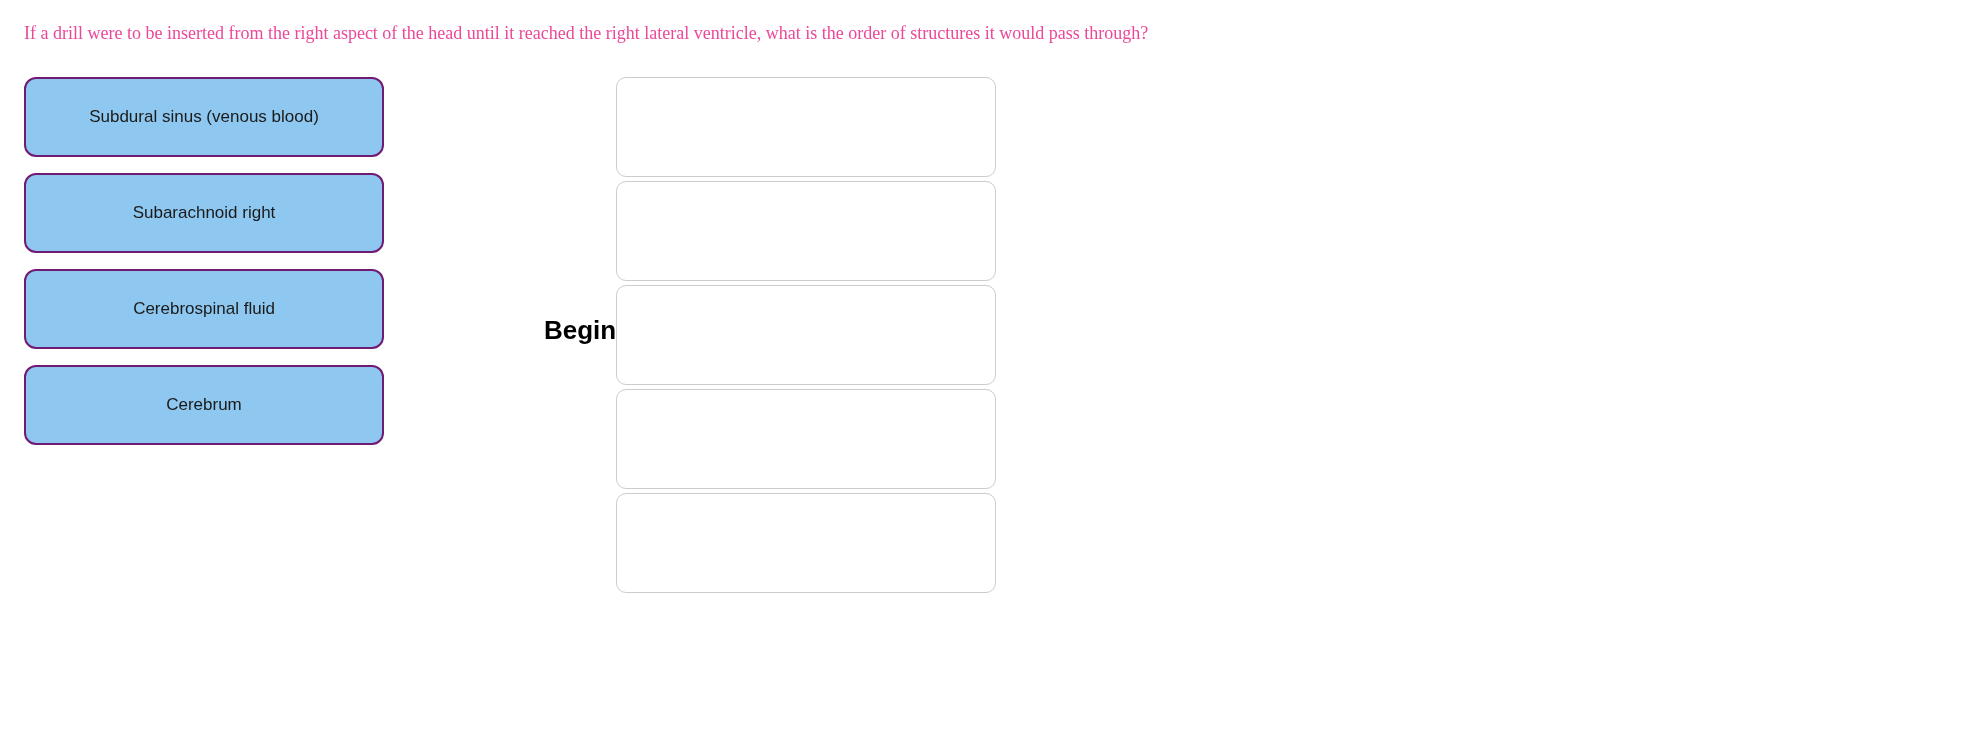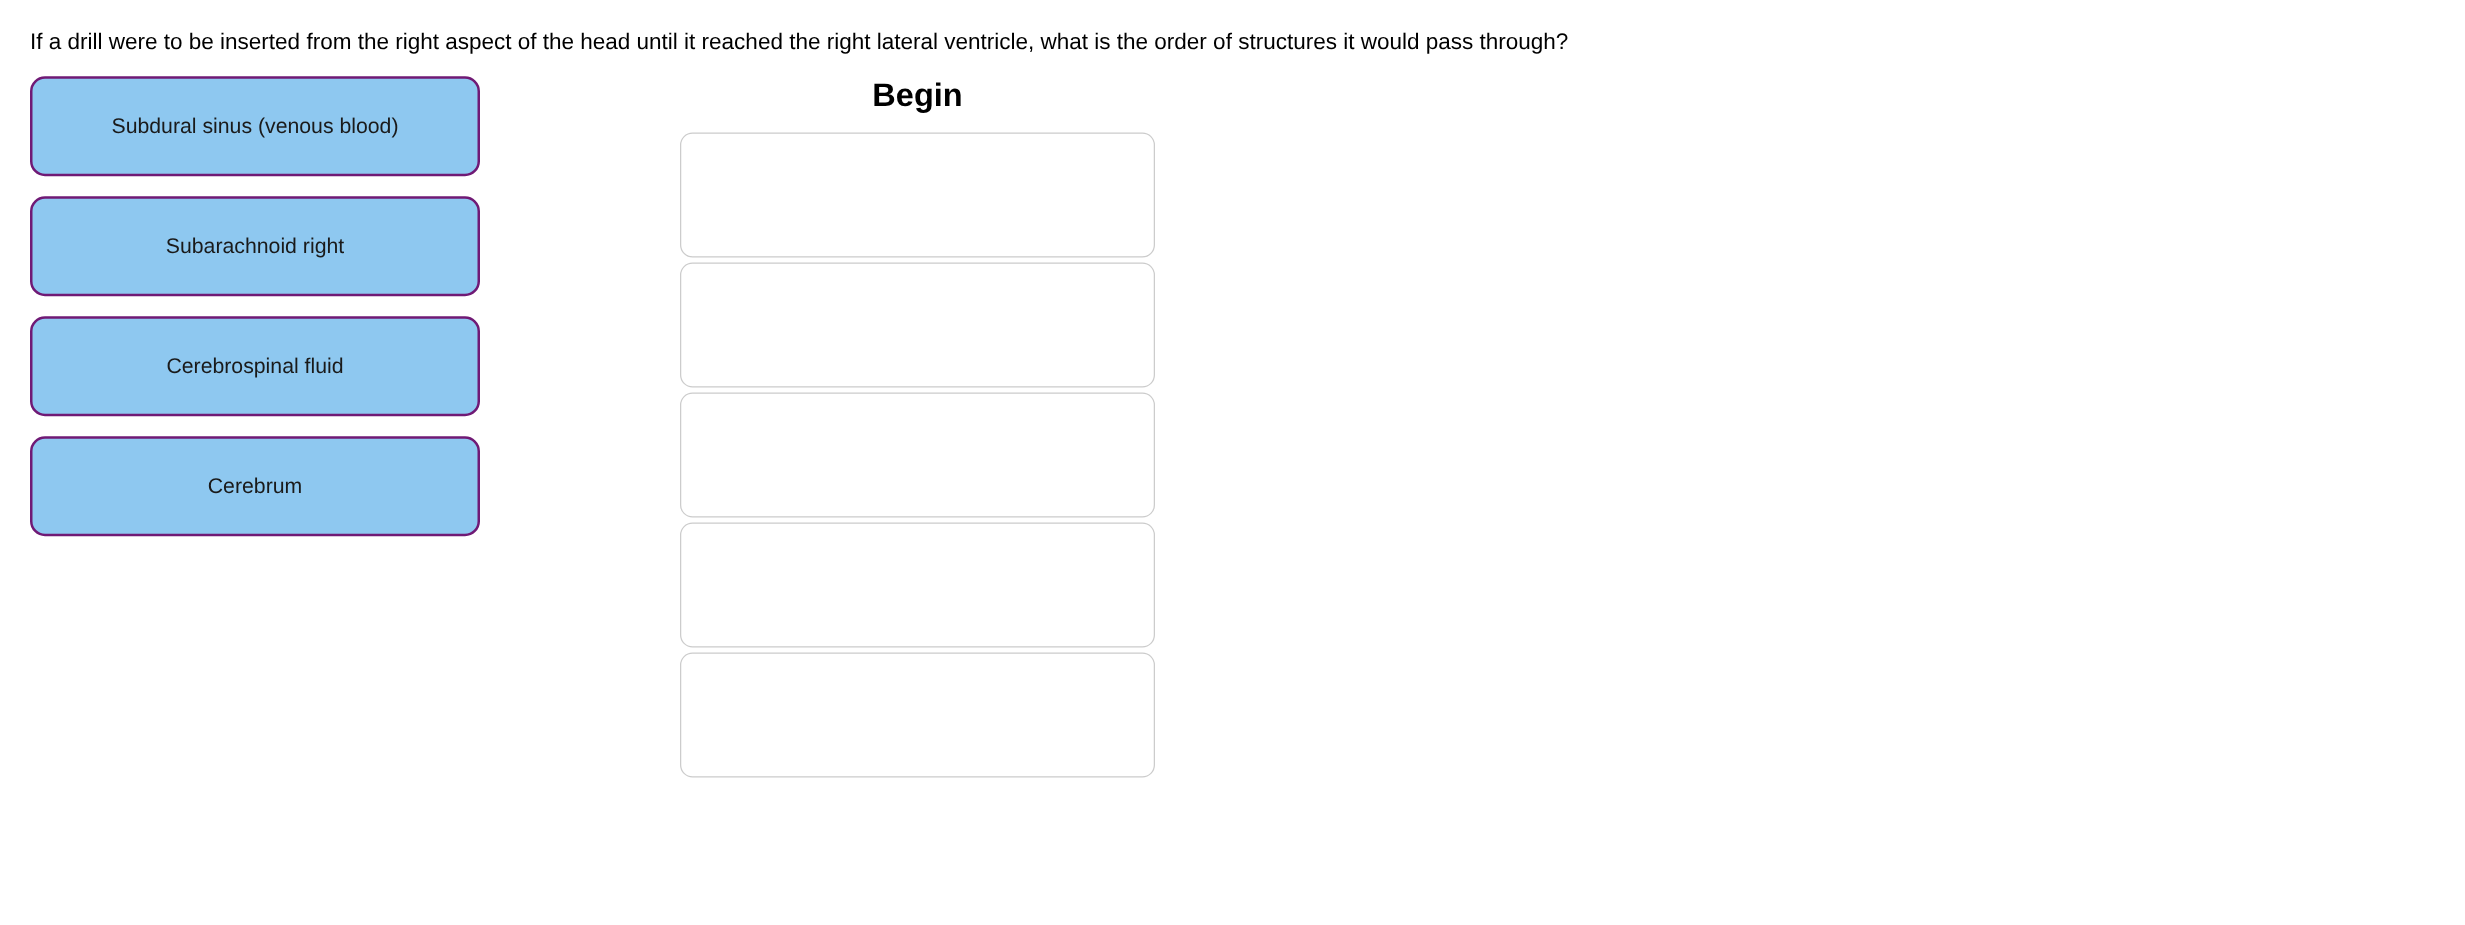--- a/index.html
+++ b/index.html
@@ -12,23 +12,24 @@
       font-family: Arial, sans-serif;
       background: #ffffff;
       padding: 20px 24px;
       width: 1972px;
       min-height: 740px;
     }
 
     .question-text {
       font-size: 18px;
       line-height: 1.5;
-      color: #000000;
-      margin-bottom: 14px;
+      color: #ec4899;
+      margin-bottom: 30px;
       max-width: 1500px;
+      font-family: Liberation Serif, serif;
     }
 
     .main-layout {
       display: flex;
       flex-direction: row;
       align-items: flex-start;
       gap: 160px;
     }
 
     .options-column {
@@ -48,21 +49,21 @@
       color: #1a1a1a;
       cursor: pointer;
       min-height: 80px;
       display: flex;
       align-items: center;
       justify-content: center;
     }
 
     .drop-zone-column {
       display: flex;
-      flex-direction: column;
+      flex-direction: row;
       align-items: center;
       gap: 0;
     }
 
     .drop-zone-title {
       font-size: 26px;
       font-weight: bold;
       color: #000000;
       margin-bottom: 14px;
       text-align: center;

